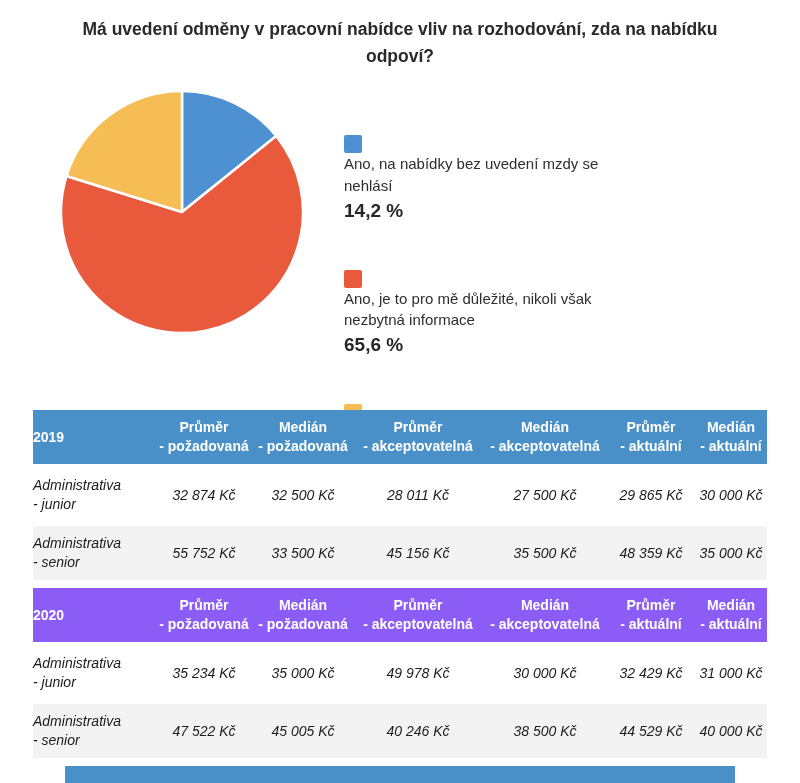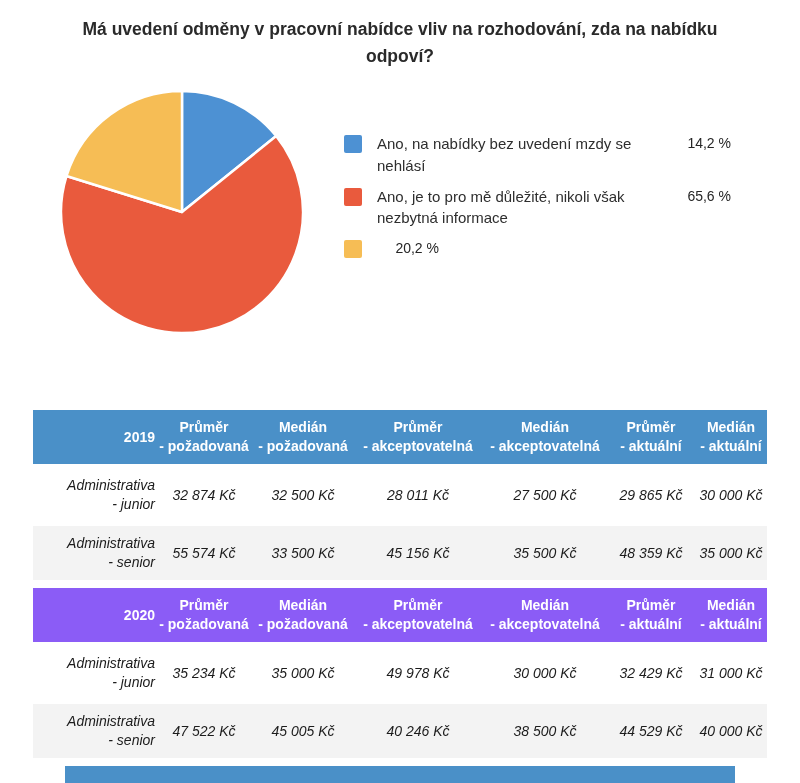--- a/index.html
+++ b/index.html
@@ -18,48 +18,48 @@
     font-size: 17.5px; font-weight: 700; color: #2a2a2a; line-height: 1.55;
   }
   #pie-title { top: 16px; }
   #table-title { top: 360px; }
 
   
   #pie-svg { position: absolute; left: 56px; top: 86px; }
 
   
   .legend { position: absolute; left: 344px; top: 133px; width: 399px; }
-  .legend-item { display: flex; align-items: flex-start; margin-bottom: 9px; }
+  .legend-item { display: flex; align-items: flex-start; margin-bottom: 9px; flex-direction: column; }
   .legend-swatch {
     width: 18px; height: 18px; border-radius: 2px;
     flex: 0 0 18px; margin-top: 2px; margin-right: 15px;
   }
   .legend-label {
     flex: 1 1 auto; font-size: 15px; line-height: 1.45; color: #2e2e2e;
     padding-right: 10px; max-width: 292px;
   }
   .legend-value {
-    flex: 0 0 62px; text-align: right; font-size: 14px; font-weight: 400;
+    flex: 0 0 62px; text-align: right; font-size: 19px; font-weight: 700;
     color: #262626; line-height: 1.45; white-space: nowrap;
   }
 
   
   .tables-wrap { position: absolute; left: 33px; top: 410px; width: 734px; }
   .trow { display: flex; width: 734px; margin-bottom: 4px; align-items: center; }
   .trow.thead { height: 54px; color: #ffffff; }
   .trow.tdata { height: 54px; font-style: italic; }
   .trow.bg-white { background: #ffffff; }
   .trow.bg-gray { background: #f3f3f3; }
   .gap8 { height: 4px; }
   .cell {
     text-align: center; font-size: 14px; line-height: 1.35;
     white-space: nowrap; color: #1c1c1c;
   }
   .thead .cell { font-size: 14px; font-weight: 700; color: #ffffff; }
-  .cell.c0 { width: 122px; text-align: right; padding-left: 10px; }
+  .cell.c0 { width: 122px; text-align: left; }
   .cell.c1 { width: 98px; }
   .cell.c2 { width: 100px; }
   .cell.c3 { width: 130px; }
   .cell.c4 { width: 124px; }
   .cell.c5 { width: 88px; }
   .cell.c6 { width: 72px; }
   .thead .cell.c0 { font-size: 14px; }
 
   
   .partial-bar {
@@ -138,21 +138,21 @@
       <div class="cell c4">27 500 Kč</div>
       <div class="cell c5">29 865 Kč</div>
       <div class="cell c6">30 000 Kč</div>
     </div>
 
     <div class="trow tdata bg-gray">
       <div class="cell c0">
         <div>Administrativa</div>
         <div>- senior</div>
       </div>
-      <div class="cell c1">55 574 Kč</div>
+      <div class="cell c1">55 752 Kč</div>
       <div class="cell c2">33 500 Kč</div>
       <div class="cell c3">45 156 Kč</div>
       <div class="cell c4">35 500 Kč</div>
       <div class="cell c5">48 359 Kč</div>
       <div class="cell c6">35 000 Kč</div>
     </div>
 
     <div class="gap8"></div>
 
     <div class="trow thead" style="background: #8b5cf6;">

